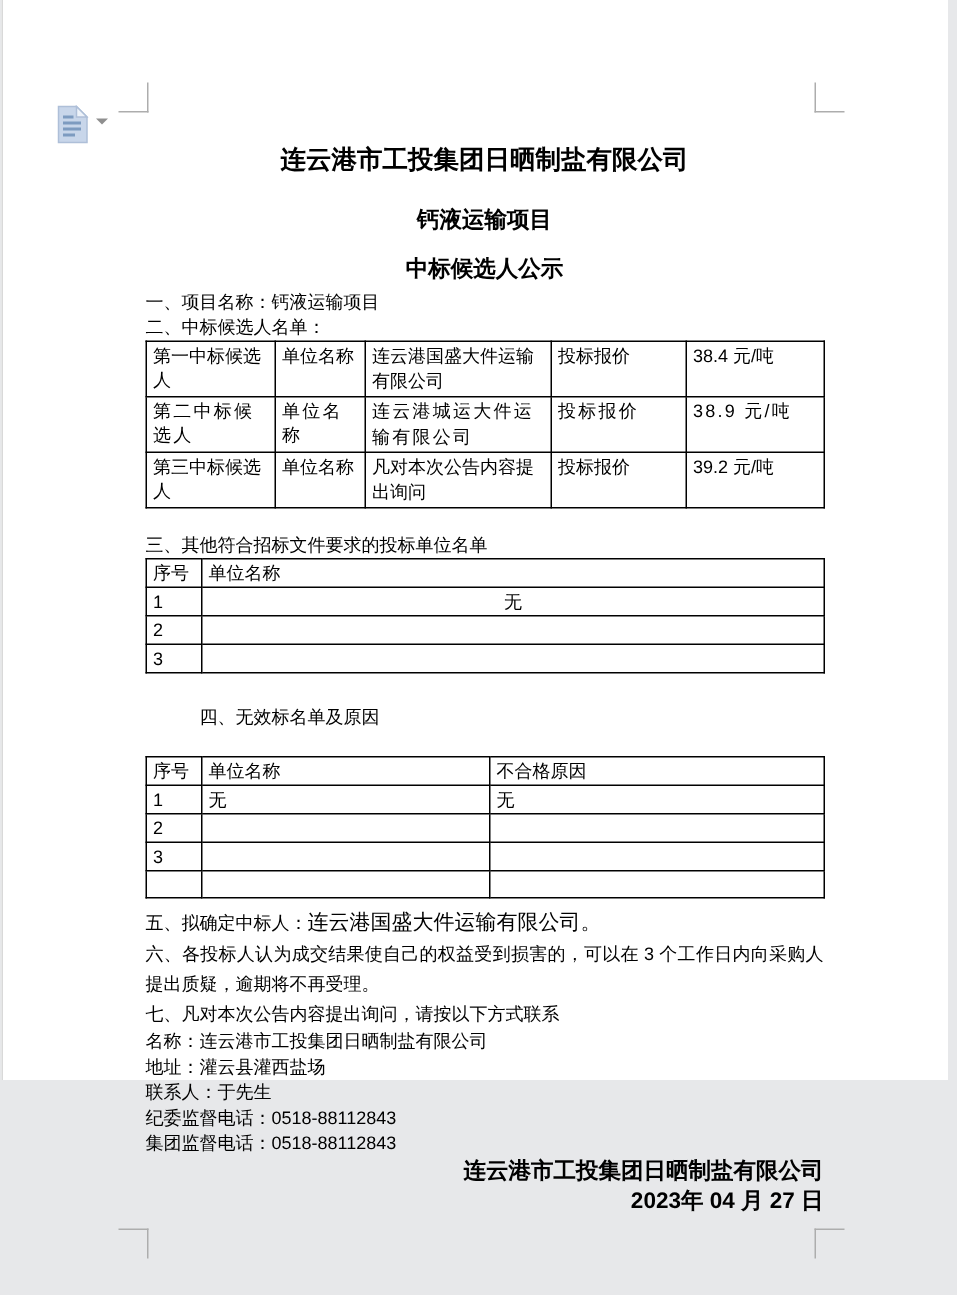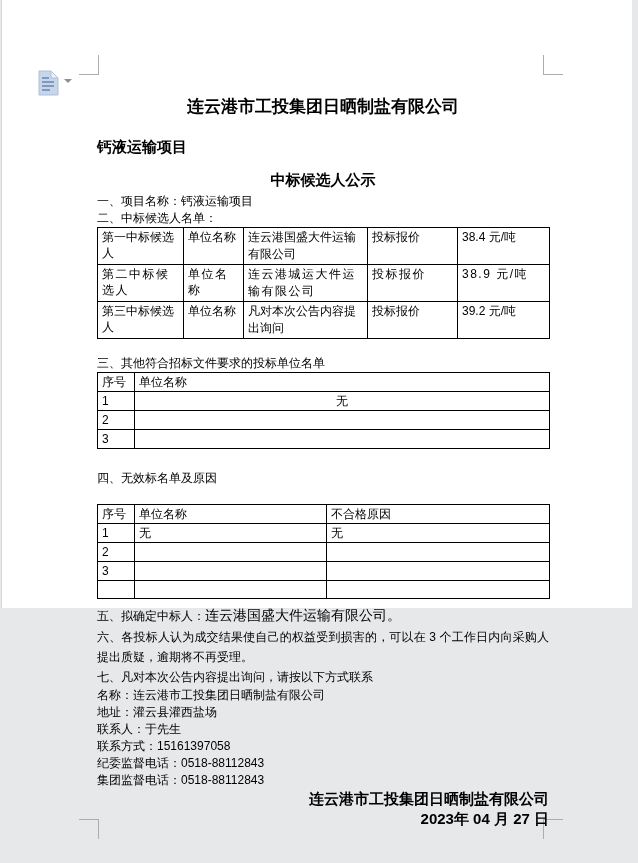--- a/index.html
+++ b/index.html
@@ -5,21 +5,21 @@
   * { margin:0; padding:0; box-sizing:border-box; }
   html,body { width:638px; height:863px; }
   body {
     background:#e7e8ea;
     font-family:"Liberation Sans","DejaVu Sans",sans-serif;
     color:#000;
     position:relative;
     overflow:hidden;
   }
   .page {
-    position:absolute; left:1px; top:0; width:631px; height:608px;
+    position:absolute; left:1px; top:0; width:631px; height:720px;
     background:#ffffff;
     border-left:1px solid #d9d9d9;
   }
   
   .crop { position:absolute; width:20px; height:20px; }
   .crop.tl { left:77px;  top:55px;  border-right:1px solid #adadad; border-bottom:1px solid #adadad; }
   .crop.tr { left:541px; top:55px;  border-left:1px solid #adadad;  border-bottom:1px solid #adadad; }
   .crop.bl { left:77px;  top:819px; border-right:1px solid #adadad; border-top:1px solid #adadad; }
   .crop.br { left:541px; top:819px; border-left:1px solid #adadad;  border-top:1px solid #adadad; }
 
@@ -27,21 +27,21 @@
   .paste-btn { position:absolute; left:36px; top:70px; width:34px; height:26px; cursor:pointer; }
   .paste-btn .arrow {
     position:absolute; left:26px; top:9px; width:0; height:0;
     border-left:4px solid transparent; border-right:4px solid transparent;
     border-top:4px solid #8f8f8f;
   }
 
   .content { position:absolute; left:95px; top:96px; width:452px; }
 
   .h1 { font-size:17px; line-height:22px; font-weight:bold; text-align:center; }
-  .h2 { font-size:15px; line-height:20px; font-weight:bold; margin-top:19px; }
+  .h2 { font-size:15px; line-height:20px; font-weight:bold; text-align:center; margin-top:19px; }
   .h3 { font-size:15px; line-height:20px; font-weight:bold; text-align:center; margin-top:13px;font-family:Liberation Serif, serif; }
 
   .p  { font-size:12px; line-height:17px; text-align:justify; }
   .p.sp { line-height:20px; }
   .s5-company { font-size:14px; }
 
   table { border-collapse:collapse; width:452px; table-layout:fixed; }
   table, td { border:1px solid #000; }
   td { font-size:12px; line-height:16px; vertical-align:top; padding:1px 4px; word-break:break-all; }
 
@@ -58,21 +58,21 @@
 
   .tbl3 tr { height:18px; }
 
   .contact { font-size:12px; line-height:17px; }
   .sig { font-size:15px; line-height:20px; font-weight:bold; text-align:right; }
 
   .mt3  { margin-top:3px; }
   .mt7  { margin-top:7px;font-family:Liberation Mono, monospace; }
   .mt16 { margin-top:16px; }
   .mt17 { margin-top:17px; }
-  .mt21 { margin-top:21px; }
+  .mt21 { margin-top:21px;margin-left:36px; }
 </style>
 </head>
 <body>
 
 <div class="page">
 
   <div class="crop tl"></div>
   <div class="crop tr"></div>
   <div class="crop bl"></div>
   <div class="crop br"></div>
@@ -195,21 +195,20 @@
     </tbody>
       </table>
 
     <div class="p sp mt7"><span>五、拟确定中标人：</span><span class="s5-company">连云港国盛大件运输有限公司。</span></div>
     <div class="p sp">六、各投标人认为成交结果使自己的权益受到损害的，可以在 3 个工作日内向采购人提出质疑，逾期将不再受理。</div>
     <div class="p sp">七、凡对本次公告内容提出询问，请按以下方式联系</div>
 
     <div class="contact">名称：连云港市工投集团日晒制盐有限公司</div>
     <div class="contact">地址：灌云县灌西盐场</div>
     <div class="contact">联系人：于先生</div>
-    <div class="contact">联系方式：15161397058</div>
     <div class="contact">纪委监督电话：0518-88112843</div>
     <div class="contact">集团监督电话：0518-88112843</div>
 
     <div class="sig">连云港市工投集团日晒制盐有限公司</div>
     <div class="sig">2023年 04 月 27 日</div>
 
   </div>
 </div>
 
 </body></html>

